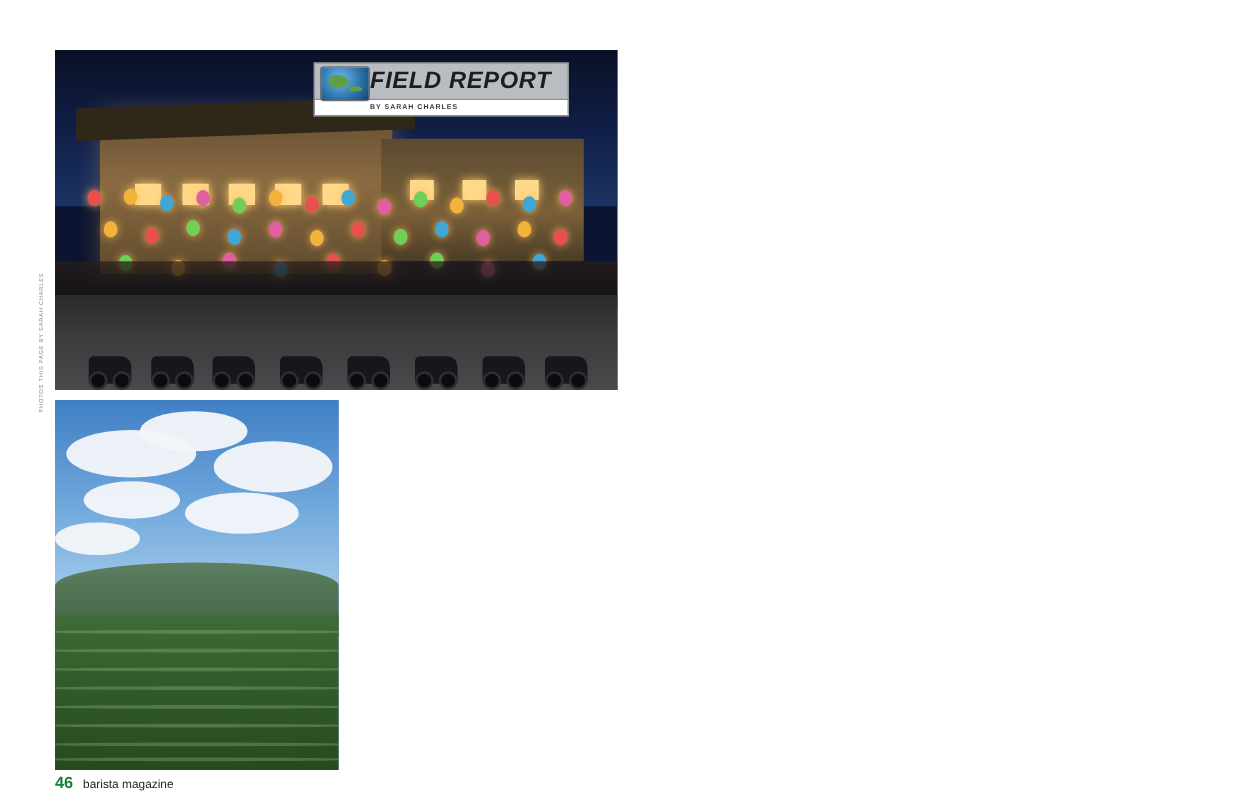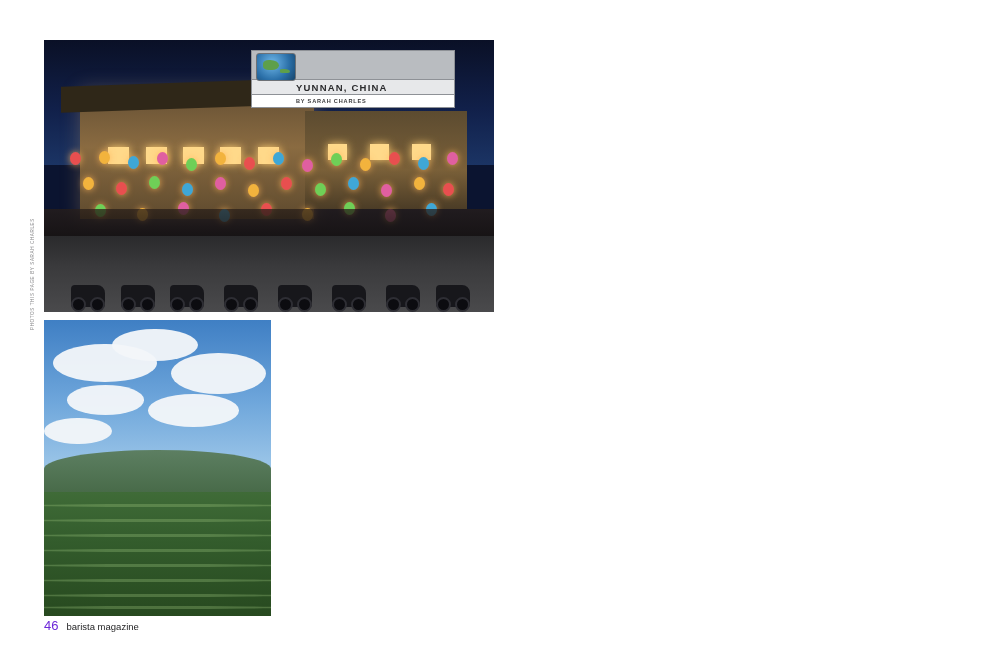--- a/index.html
+++ b/index.html
@@ -243,22 +243,22 @@
   .folio {
     position: absolute;
     left: 44px; bottom: 14px;
     display: flex;
     align-items: baseline;
     gap: 8px;
   }
   .folio-num {
     font-family: "Liberation Sans", sans-serif;
     font-size: 13px;
-    font-weight: normal;
-    color: #6d28d9;
+    font-weight: bold;
+    color: #15803d;
   }
   .folio-name {
     font-family: Liberation Sans, sans-serif;
     font-size: 9.5px;
     color: #1d1d1f;
   }
 </style>
 </head>
 <body>
 
@@ -326,22 +326,22 @@
         <div class="scooter" style="left:52%"></div>
         <div class="scooter" style="left:64%"></div>
         <div class="scooter" style="left:76%"></div>
         <div class="scooter" style="left:87%"></div>
       </div>
     </div>
 
     <div class="masthead">
       <div class="mast-top">
         <div class="mast-globe"></div>
-      </div>
-      <div class="mast-sub">YUNNAN, CHINA</div>
+        <div class="mast-title">FIELD REPORT</div>
+      </div>
       <div class="mast-byline">BY SARAH CHARLES</div>
     </div>
 
     <div class="photo-terrace">
       <div class="t-sky"></div>
       <div class="cloud" style="left:4%;top:8%;width:46%;height:13%"></div>
       <div class="cloud" style="left:30%;top:3%;width:38%;height:11%"></div>
       <div class="cloud" style="left:56%;top:11%;width:42%;height:14%"></div>
       <div class="cloud" style="left:10%;top:22%;width:34%;height:10%"></div>
       <div class="cloud" style="left:46%;top:25%;width:40%;height:11%"></div>

